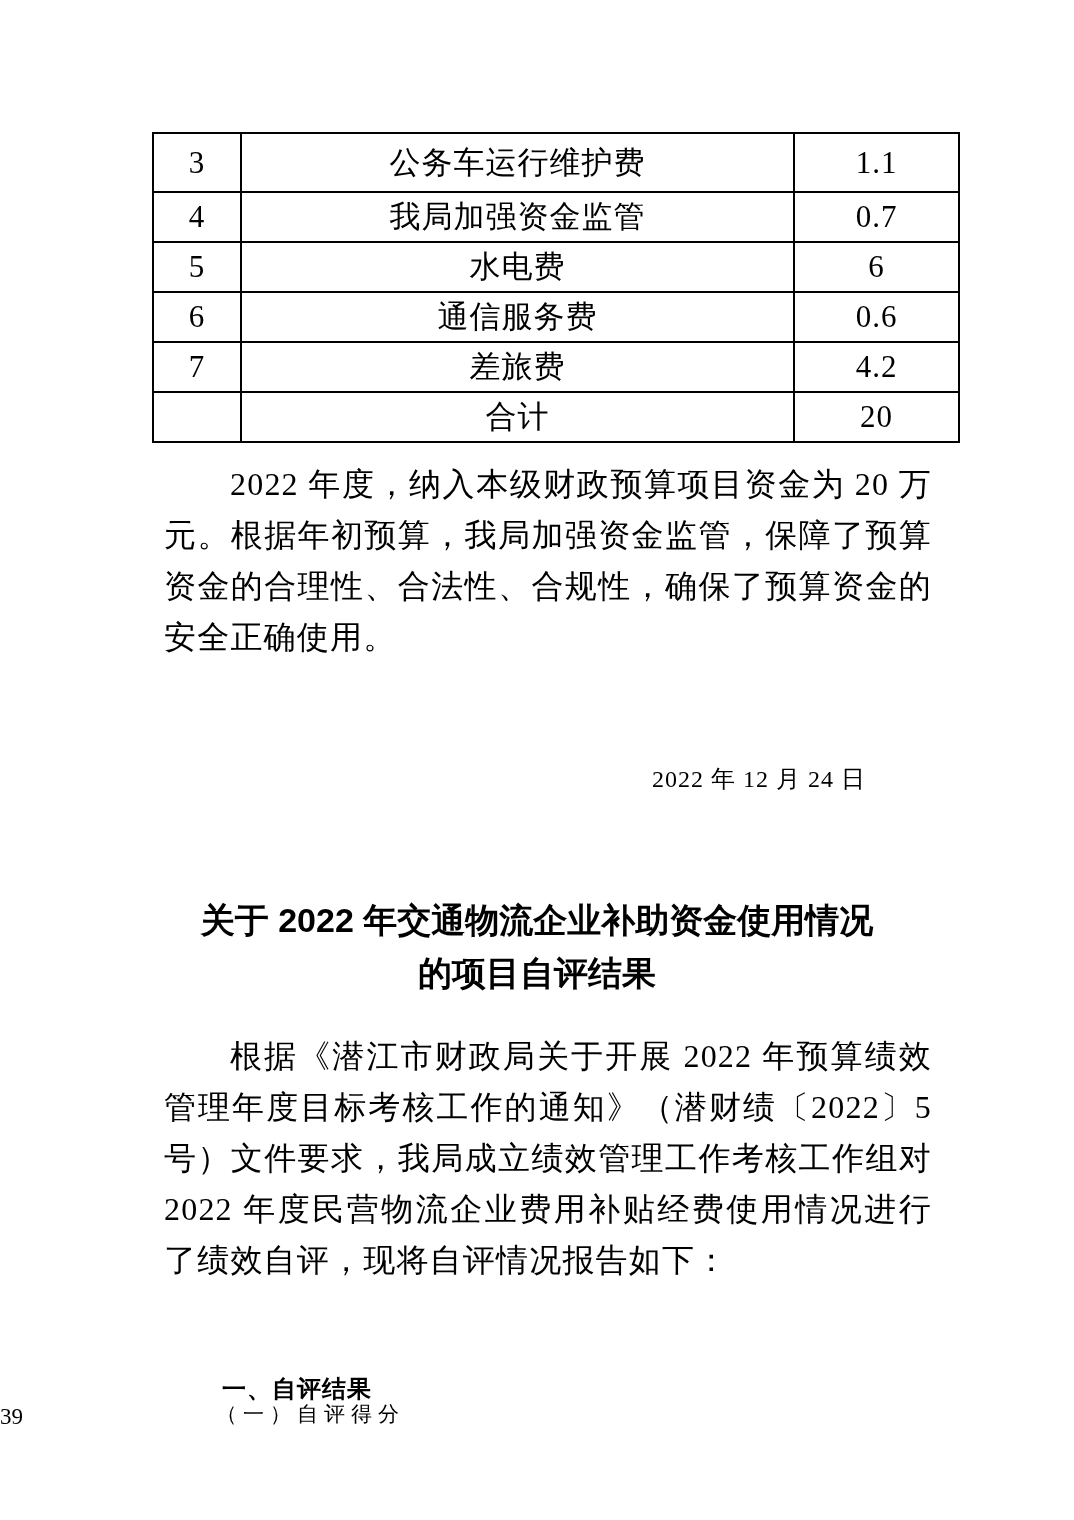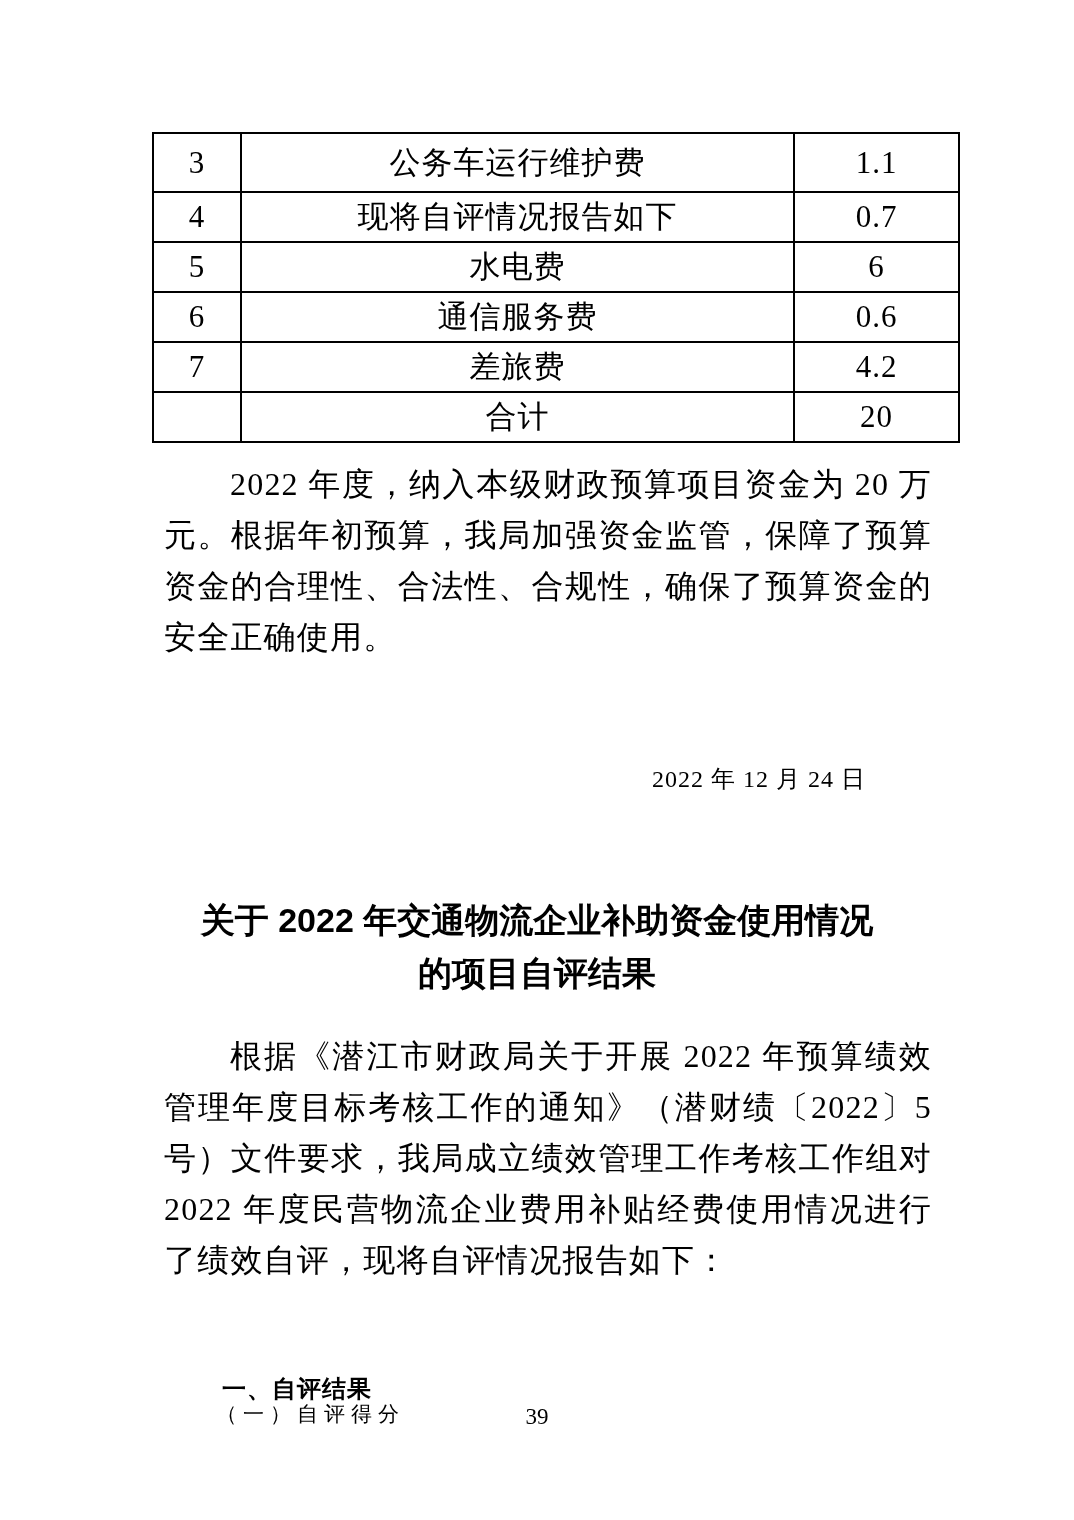--- a/index.html
+++ b/index.html
@@ -76,21 +76,20 @@
   .subsection-heading {
     position:absolute; left:216px; top:1400px;
     font-size:21px;
     letter-spacing:6px;
     white-space:nowrap;
   }
 
   
   .page-number {
     position:absolute; left:0; top:1404px; width:1074px;
-    text-align:center;
     font-size:23px;
   }
 </style>
 </head>
 <body>
 
 <div class="page">
 
   <table class="doc-table">
     <colgroup>
@@ -99,21 +98,21 @@
         <col class="col-amt">
     </colgroup>
     <tbody>
       <tr class="tall">
         <td>3</td>
         <td>公务车运行维护费</td>
         <td>1.1</td>
       </tr>
       <tr>
         <td>4</td>
-        <td>现将自评情况报告如下</td>
+        <td>我局加强资金监管</td>
         <td>0.7</td>
       </tr>
       <tr>
         <td>5</td>
         <td>水电费</td>
         <td>6</td>
       </tr>
       <tr>
         <td>6</td>
         <td>通信服务费</td>

